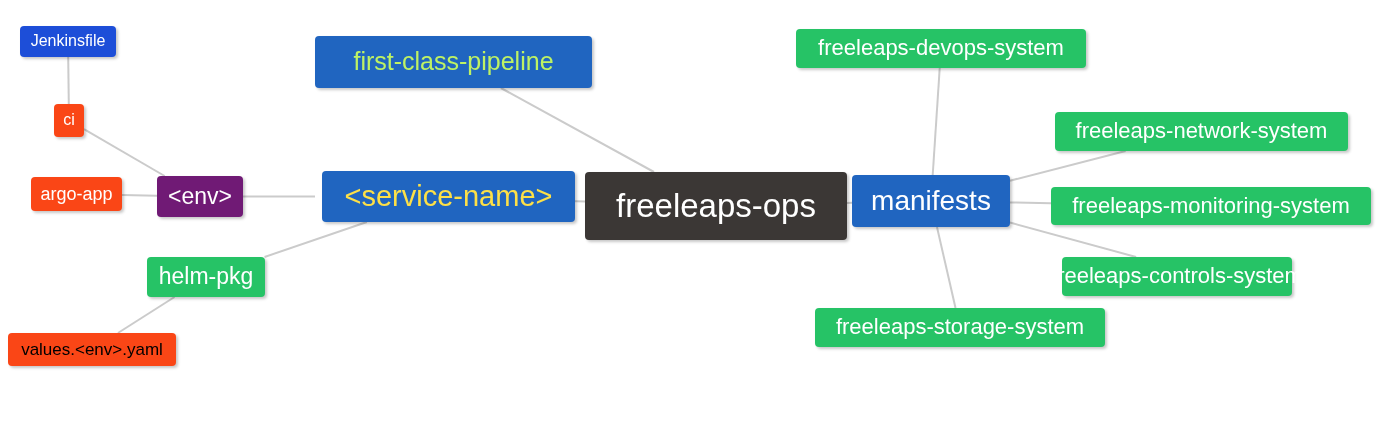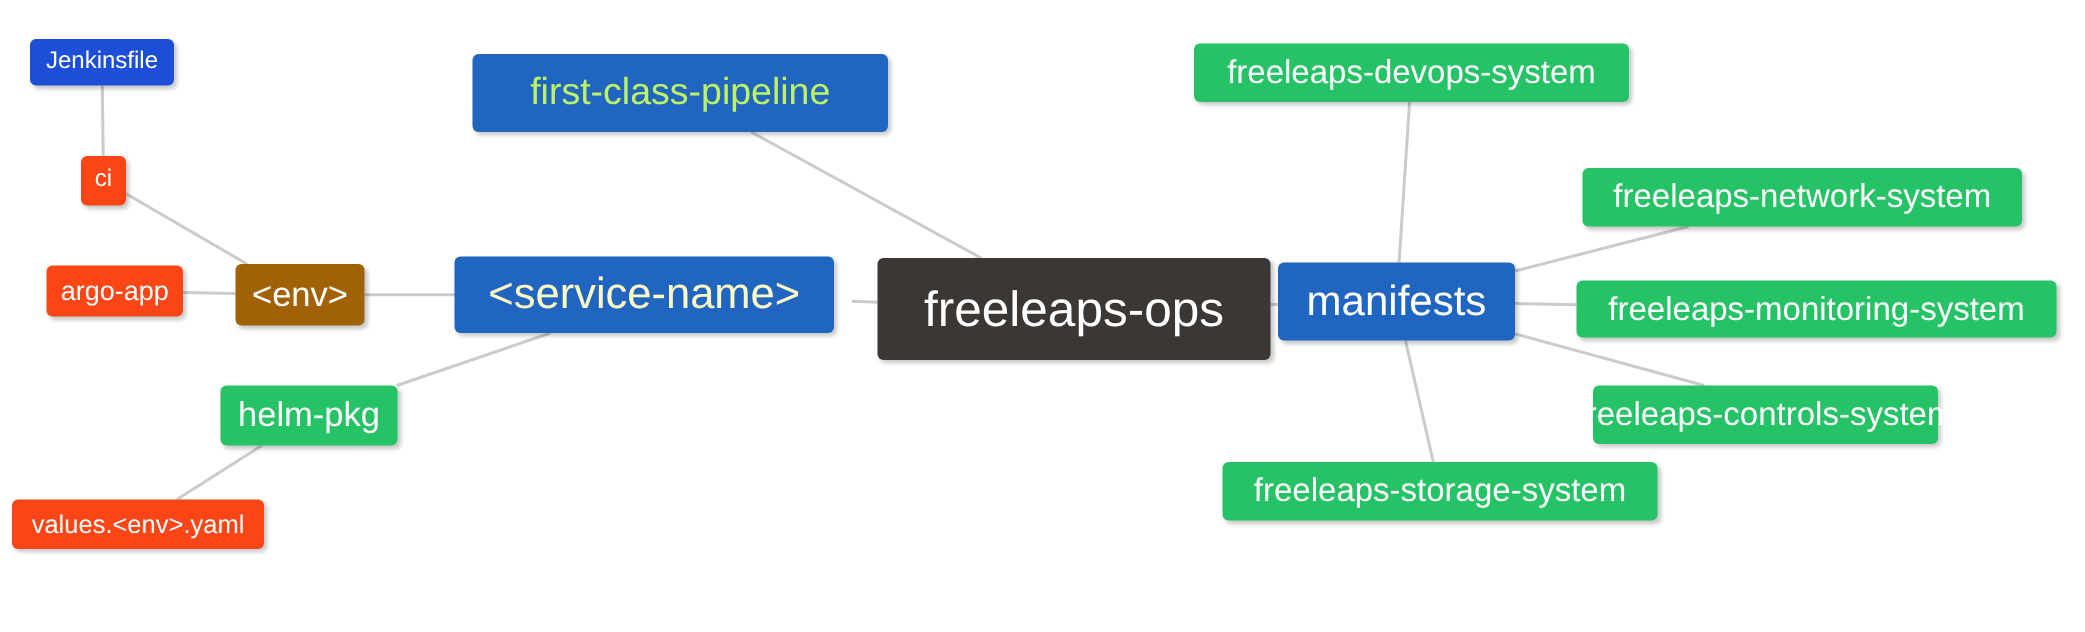--- a/index.html
+++ b/index.html
@@ -67,33 +67,33 @@
   <div class="node-layer">
       <div class="node" style="left: 20px; top: 26px; width: 96px; height: 31px; font-size: 16px; background: #1d4ed8; color: rgb(255, 255, 255);">
         <span>Jenkinsfile</span>
       </div>
       <div class="node" style="left: 54px; top: 104px; width: 30px; height: 33px; font-size: 16px; background: rgb(250, 70, 22); color: rgb(255, 255, 255);">
         <span>ci</span>
       </div>
       <div class="node" style="left: 31px; top: 177px; width: 91px; height: 34px; font-size: 18px; background: rgb(250, 70, 22); color: rgb(255, 255, 255);">
         <span>argo-app</span>
       </div>
-      <div class="node" style="left: 157px; top: 176px; width: 86px; height: 41px; font-size: 23px; background: #a16207; color: rgb(255, 255, 255);">
+      <div class="node" style="left: 157px; top: 176px; width: 86px; height: 41px; font-size: 23px; background: #701a75; color: rgb(255, 255, 255);">
         <span>&lt;env&gt;</span>
       </div>
       <div class="node" style="left: 147px; top: 257px; width: 118px; height: 40px; font-size: 23px; background: rgb(38, 195, 102); color: rgb(255, 255, 255);">
         <span>helm-pkg</span>
       </div>
-      <div class="node" style="left: 8px; top: 333px; width: 168px; height: 33px; font-size: 17px; background: rgb(250, 70, 22); color: #ffffff;">
+      <div class="node" style="left: 8px; top: 333px; width: 168px; height: 33px; font-size: 17px; background: rgb(250, 70, 22); color: #000000;">
         <span>values.&lt;env&gt;.yaml</span>
       </div>
       <div class="node" style="left: 315px; top: 36px; width: 277px; height: 52px; font-size: 25px; background: rgb(32, 101, 192); color: #bef264;">
         <span>first-class-pipeline</span>
       </div>
-      <div class="node" style="left: 303px; top: 171px; width: 253px; height: 51px; font-size: 29px; background: rgb(32, 101, 192); color: #fef9c3;">
+      <div class="node" style="left: 322px; top: 171px; width: 253px; height: 51px; font-size: 29px; background: rgb(32, 101, 192); color: #fde047;">
         <span>&lt;service-name&gt;</span>
       </div>
       <div class="node" style="left: 585px; top: 172px; width: 262px; height: 68px; font-size: 33px; background: rgb(59, 55, 53); color: rgb(255, 255, 255);">
         <span>freeleaps-ops</span>
       </div>
       <div class="node" style="left: 852px; top: 175px; width: 158px; height: 52px; font-size: 28px; background: rgb(32, 101, 192); color: rgb(255, 255, 255);">
         <span>manifests</span>
       </div>
       <div class="node" style="left: 796px; top: 29px; width: 290px; height: 39px; font-size: 22px; background: rgb(38, 195, 102); color: rgb(255, 255, 255);">
         <span>freeleaps-devops-system</span>

